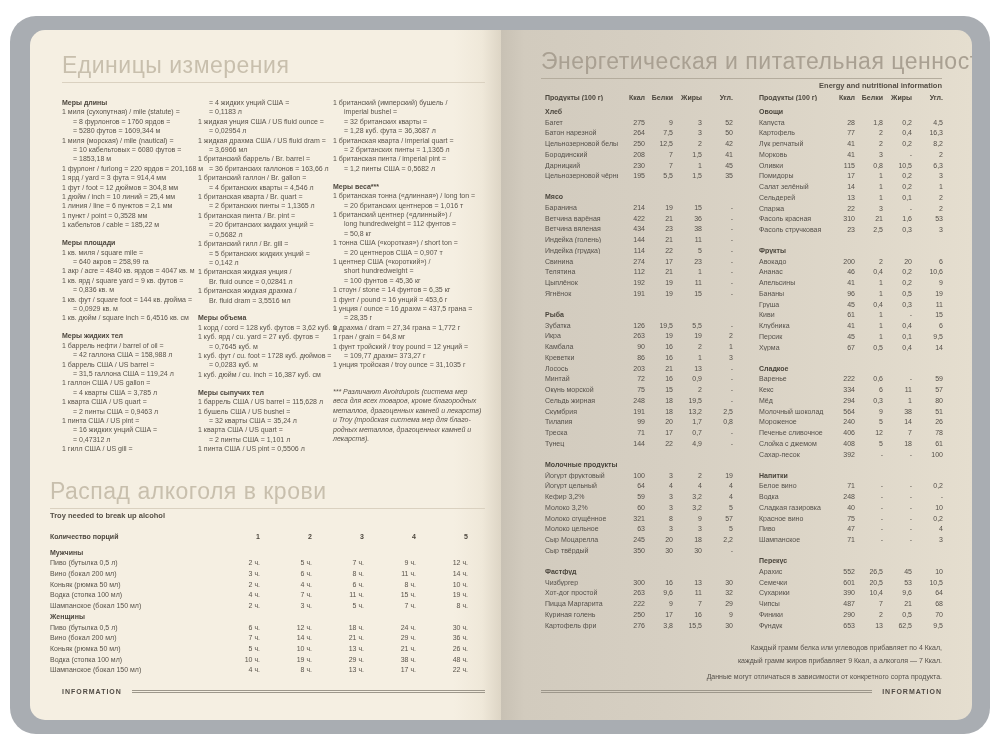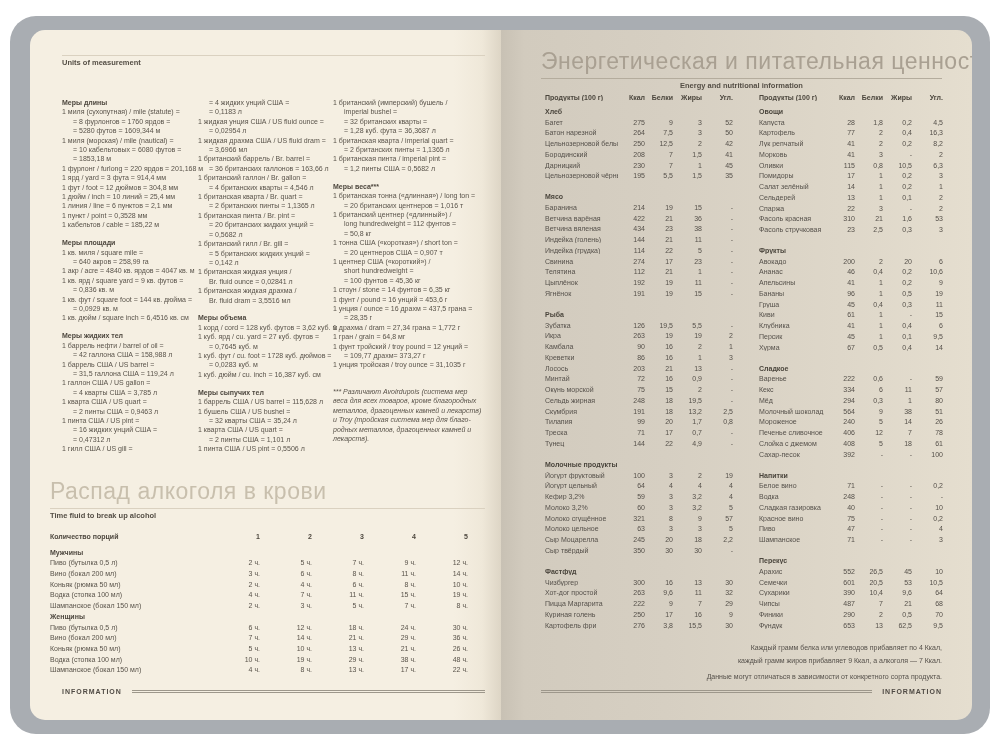--- a/index.html
+++ b/index.html
@@ -58,32 +58,32 @@
   .footer { position:absolute; left:32px; right:16px; top:658px; display:flex; align-items:center; gap:10px; }
   .page-right .footer { left:40px; right:30px; }
   .footer .f-label { font-size:7px; font-weight:bold; letter-spacing:1px; color:#4f4a44; white-space:nowrap; }
   .footer .f-line { flex:1; height:3px; border-top:1px solid #9d978b; border-bottom:1px solid #9d978b; }
 
   .t-head-left { position:absolute; left:32px; top:22px; right:16px; }
   .t-head-left .rule { margin-top:3px; }
   .t-head-left .subtitle { margin-top:2px; }
   .t-head-right { position:absolute; left:40px; top:18px; right:30px; }
   .t-head-right .rule { margin-top:3px; }
-  .t-head-right .subtitle { margin-top:2px; text-align:center; }
+  .t-head-right .subtitle { margin-top:2px; text-align:right; }
 </style>
 </head>
 <body>
 
 <div class="cover"></div>
 <div class="pages">
 
   <div class="page page-left">
     <div class="t-head-left">
+      <div class="sec-title">Единицы измерения</div>
       <div class="rule"></div>
-      <div class="subtitle">Units of measurement</div>
     </div>
 
     <div id="units-cols">
         <div class="u-col u-col0">
           <div class="u-line hd">Меры длины</div>
           <div class="u-line">1 миля (сухопутная) / mile (statute) =</div>
           <div class="u-line ind">= 8 фурлонгов = 1760 ярдов =</div>
           <div class="u-line ind">= 5280 футов = 1609,344 м</div>
           <div class="u-line">1 миля (морская) / mile (nautical) =</div>
           <div class="u-line ind">= 10 кабельтовых = 6080 футов =</div>
@@ -197,21 +197,21 @@
           <div class="u-line fn">металлов, драгоценных камней и лекарств)</div>
           <div class="u-line fn">и Troy (тройская система мер для благо-</div>
           <div class="u-line fn">родных металлов, драгоценных камней и</div>
           <div class="u-line fn">лекарств).</div>
         </div>
       </div>
 
     <div id="alcohol-block">
       <div class="sec-title">Распад алкоголя в крови</div>
       <div class="rule" style="margin-top:3px;"></div>
-      <div class="subtitle" style="margin-top:2px;">Time fluid to break up alcohol</div>
+      <div class="subtitle" style="margin-top:2px;">Troy needed to break up alcohol</div>
       <div id="alcohol-table">
           <div class="a-row a-head">
             <span class="a-name">Количество порций</span>
             <span class="a-val">1</span>
             <span class="a-val">2</span>
             <span class="a-val">3</span>
             <span class="a-val">4</span>
             <span class="a-val">5</span>
           </div>
           <div class="a-row a-group">

